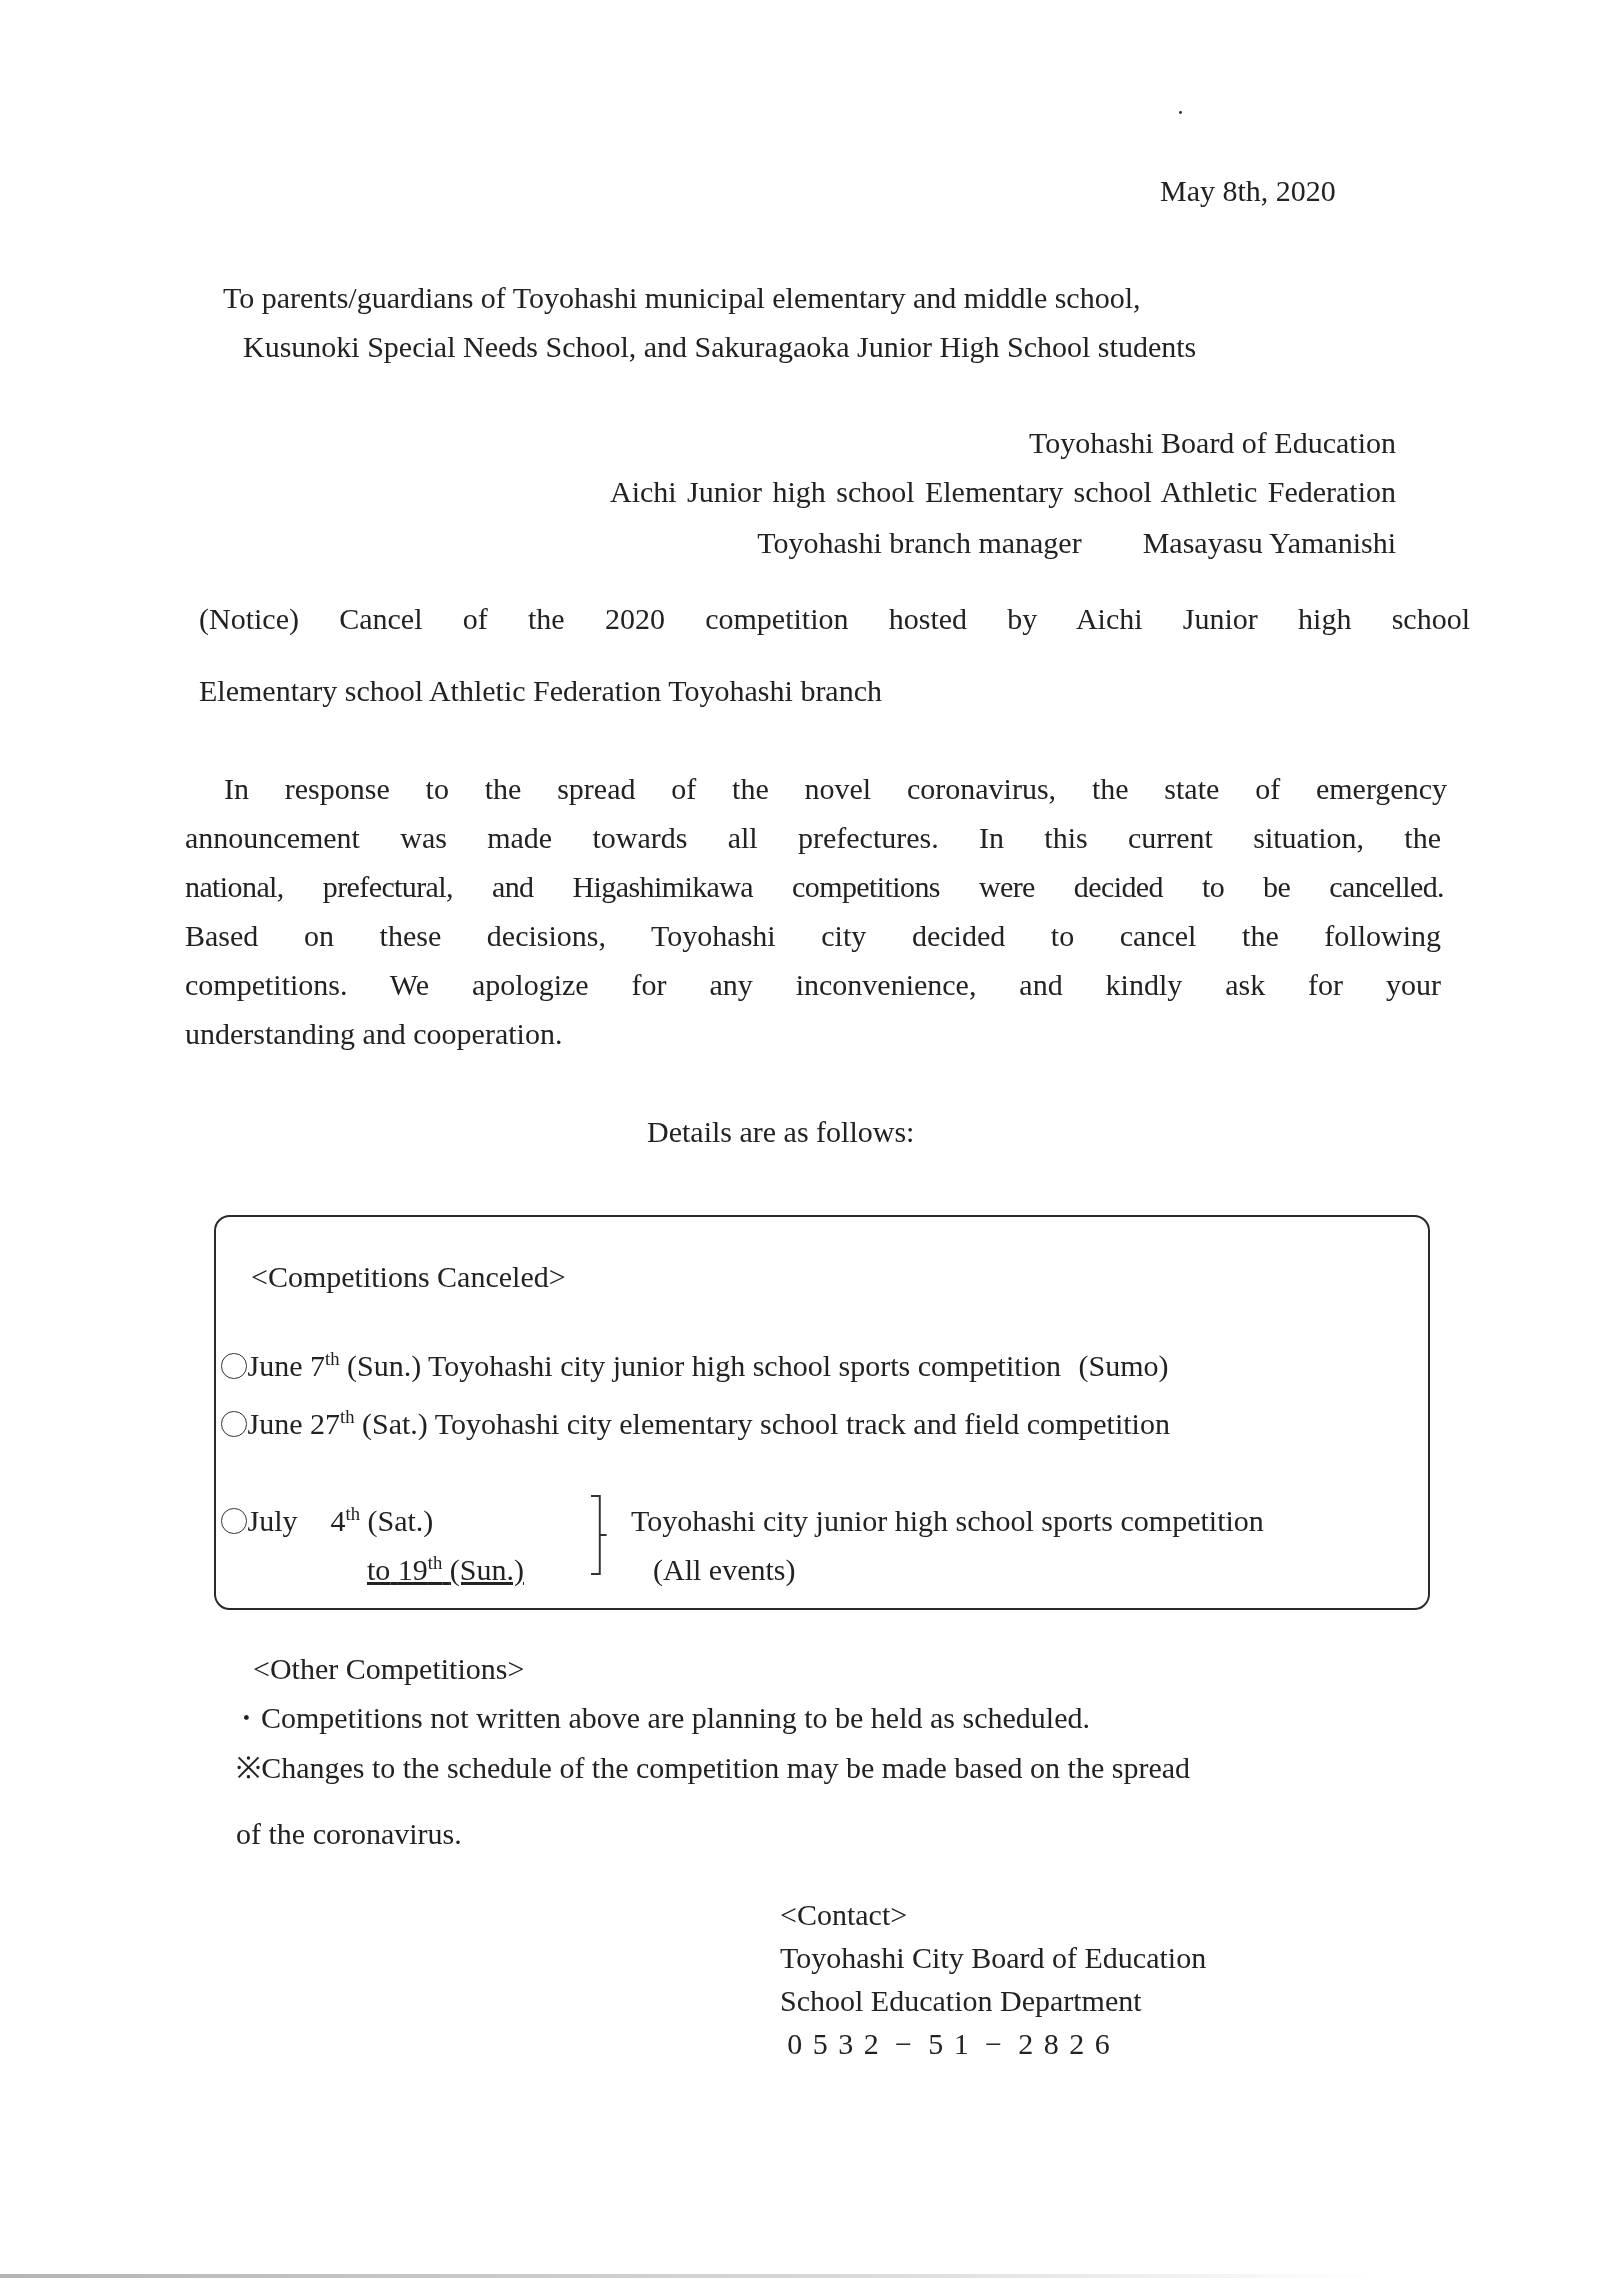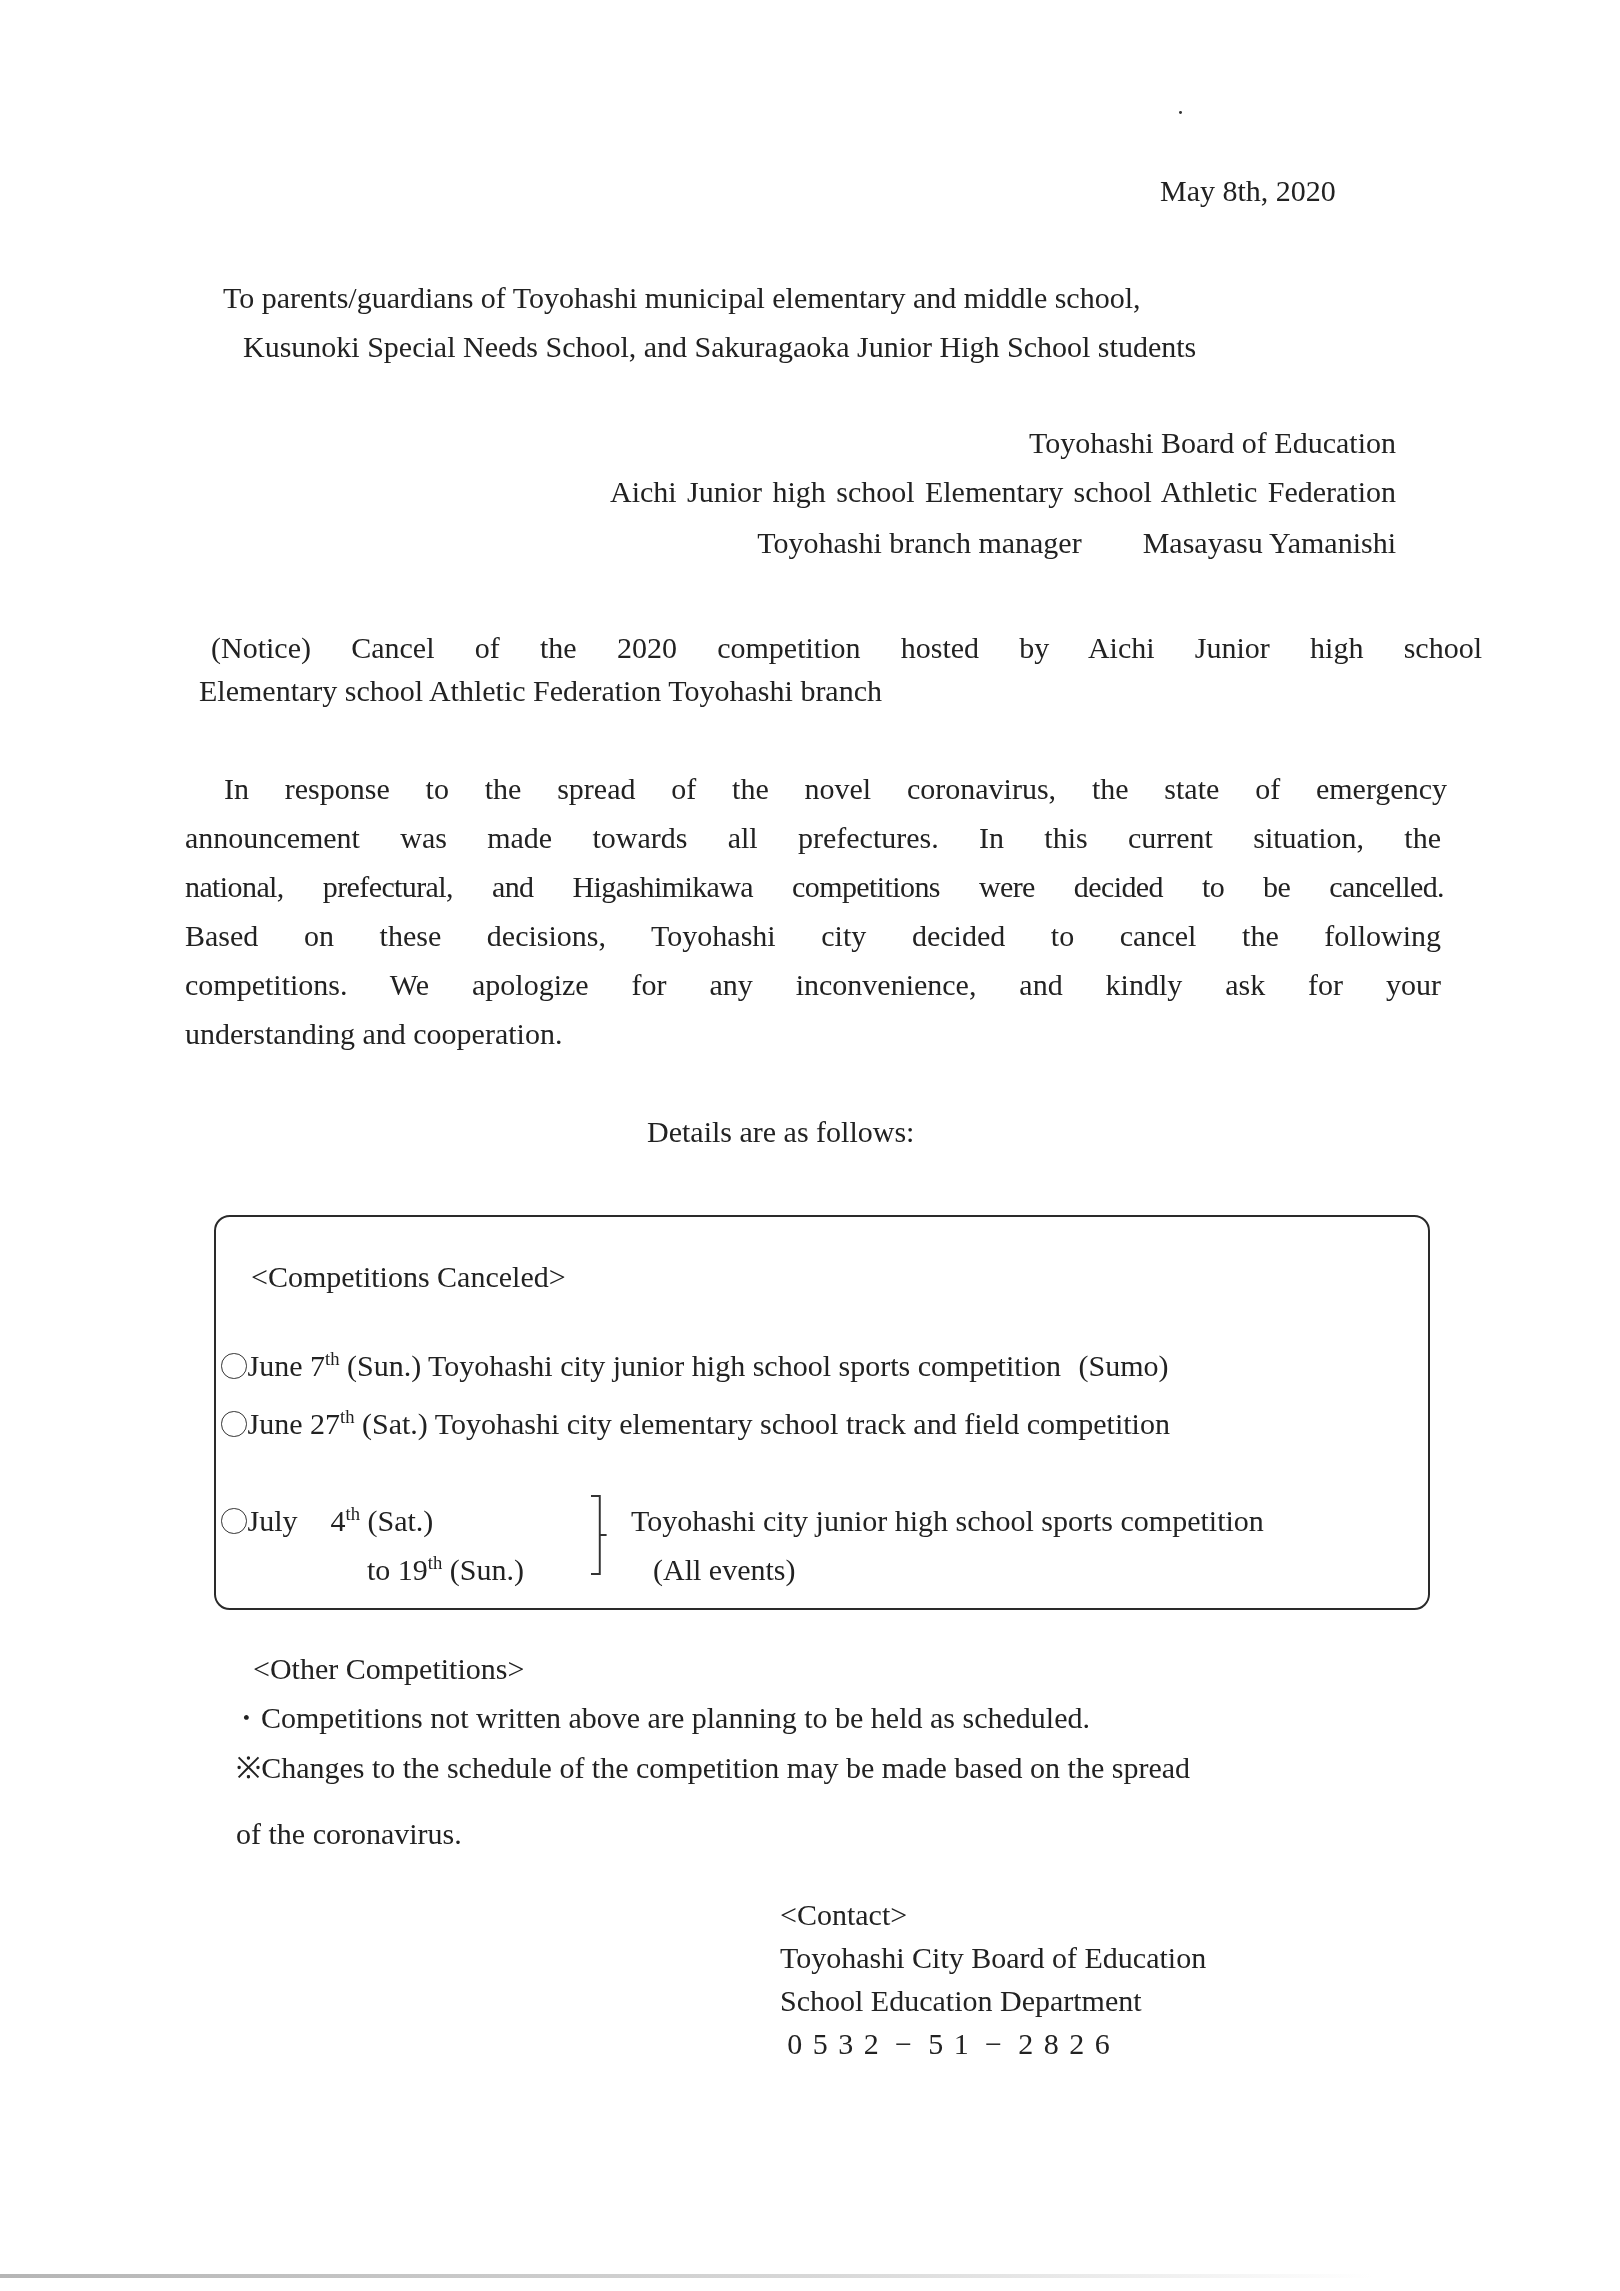--- a/index.html
+++ b/index.html
@@ -28,21 +28,21 @@
 
 <div class="t" style="left:223px; top:283px; font-size:30px;">To parents/guardians of Toyohashi municipal elementary and middle school,</div>
 <div class="t" style="left:243px; top:332px;">Kusunoki Special Needs School, and Sakuragaoka Junior High School students</div>
 
 <div class="t right" style="right:224px; top:428px;">Toyohashi Board of Education</div>
 <div class="t right" style="right:224px; top:477px; word-spacing:2.9px;">Aichi Junior high school Elementary school Athletic Federation</div>
 <div class="t right" style="right:224px; top:528px;">
   <span>Toyohashi branch manager</span><span style="display:inline-block;width:61px;"></span><span>Masayasu Yamanishi</span>
 </div>
 
-<div class="t just" style="left:199px; top:633px; width:1271px;margin-left:12px;">(Notice) Cancel of the 2020 competition hosted by Aichi Junior high school</div>
+<div class="t just" style="left:199px; top:604px; width:1271px;">(Notice) Cancel of the 2020 competition hosted by Aichi Junior high school</div>
 <div class="t" style="left:199px; top:676px;">Elementary school Athletic Federation Toyohashi branch</div>
 
 <div class="t just" style="left:224px; top:774px; width:1223px;">In response to the spread of the novel coronavirus, the state of emergency</div>
 <div class="t just" style="left:185px; top:823px; width:1256px;">announcement was made towards all prefectures. In this current situation, the</div>
 <div class="t just" style="left:185px; top:872px; width:1259px; letter-spacing:-0.6px;">national, prefectural, and Higashimikawa competitions were decided to be cancelled.</div>
 <div class="t just" style="left:185px; top:921px; width:1256px;">Based on these decisions, Toyohashi city decided to cancel the following</div>
 <div class="t just" style="left:185px; top:970px; width:1256px;">competitions. We apologize for any inconvenience, and kindly ask for your</div>
 <div class="t" style="left:185px; top:1019px;">understanding and cooperation.</div>
 
 <div class="t" style="left:647px; top:1117px;">Details are as follows:</div>
@@ -55,21 +55,21 @@
   <span class="circle"></span><span>June</span> <span>7</span><sup>th</sup> <span>(Sun.)</span> <span>Toyohashi city junior high school sports competition</span><span style="display:inline-block;width:17.6px;"></span><span>(Sumo)</span>
 </div>
 
 <div class="t" style="left:221px; top:1409px;">
   <span class="circle"></span><span>June</span> <span>27</span><sup>th</sup> <span>(Sat.)</span> <span>Toyohashi city elementary school track and field competition</span>
 </div>
 
 <div class="t" style="left:221px; top:1506px;">
   <span class="circle"></span><span>July</span><span style="display:inline-block;width:33px;"></span><span>4</span><sup>th</sup> <span>(Sat.)</span>
 </div>
-<div class="t" style="left:367px; top:1555px;">
+<div class="t" style="left:367px; top:1555px;text-decoration:underline;">
   <span>to</span> <span>19</span><sup>th</sup> <span>(Sun.)</span>
 </div>
 
 <svg class="bracket" viewBox="0 0 18 82">
   <path d="M1 1 H10 V41 H17 M10 41 V81 H1" fill="none" stroke="#333" stroke-width="2"></path>
 </svg>
 
 <div class="t" style="left:631px; top:1506px;">Toyohashi city junior high school sports competition</div>
 <div class="t" style="left:653px; top:1555px;">(All events)</div>
 

